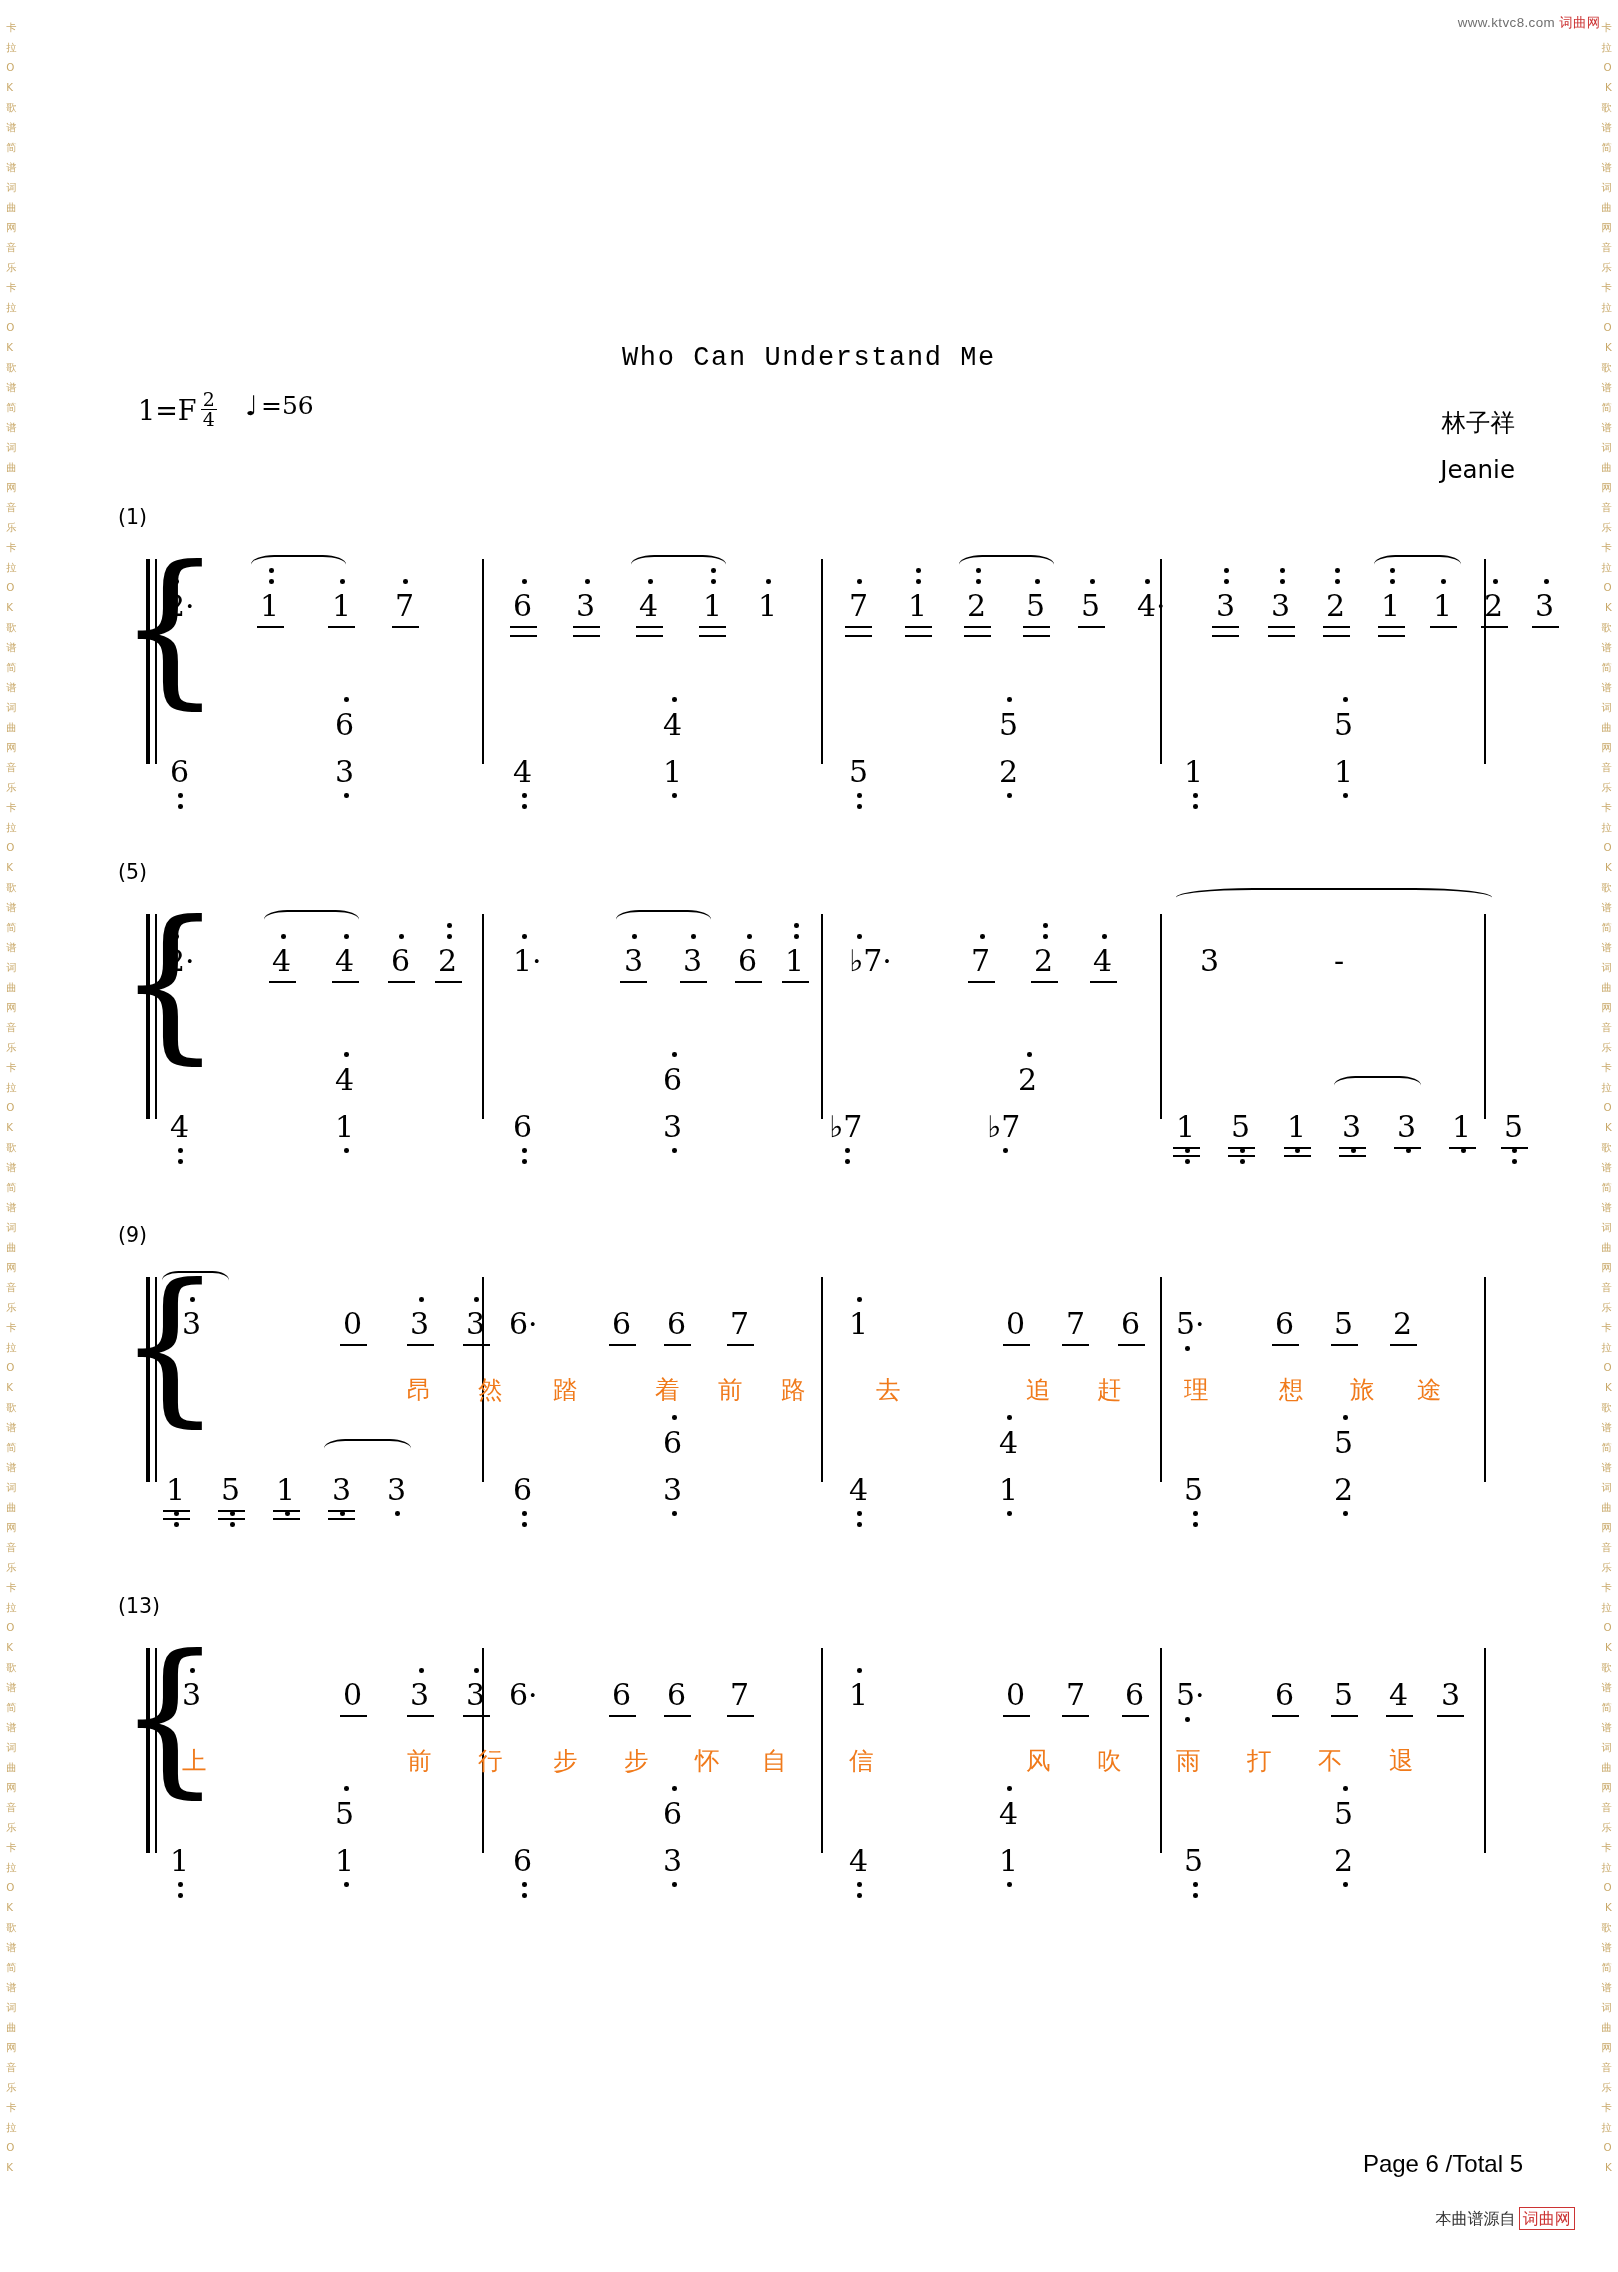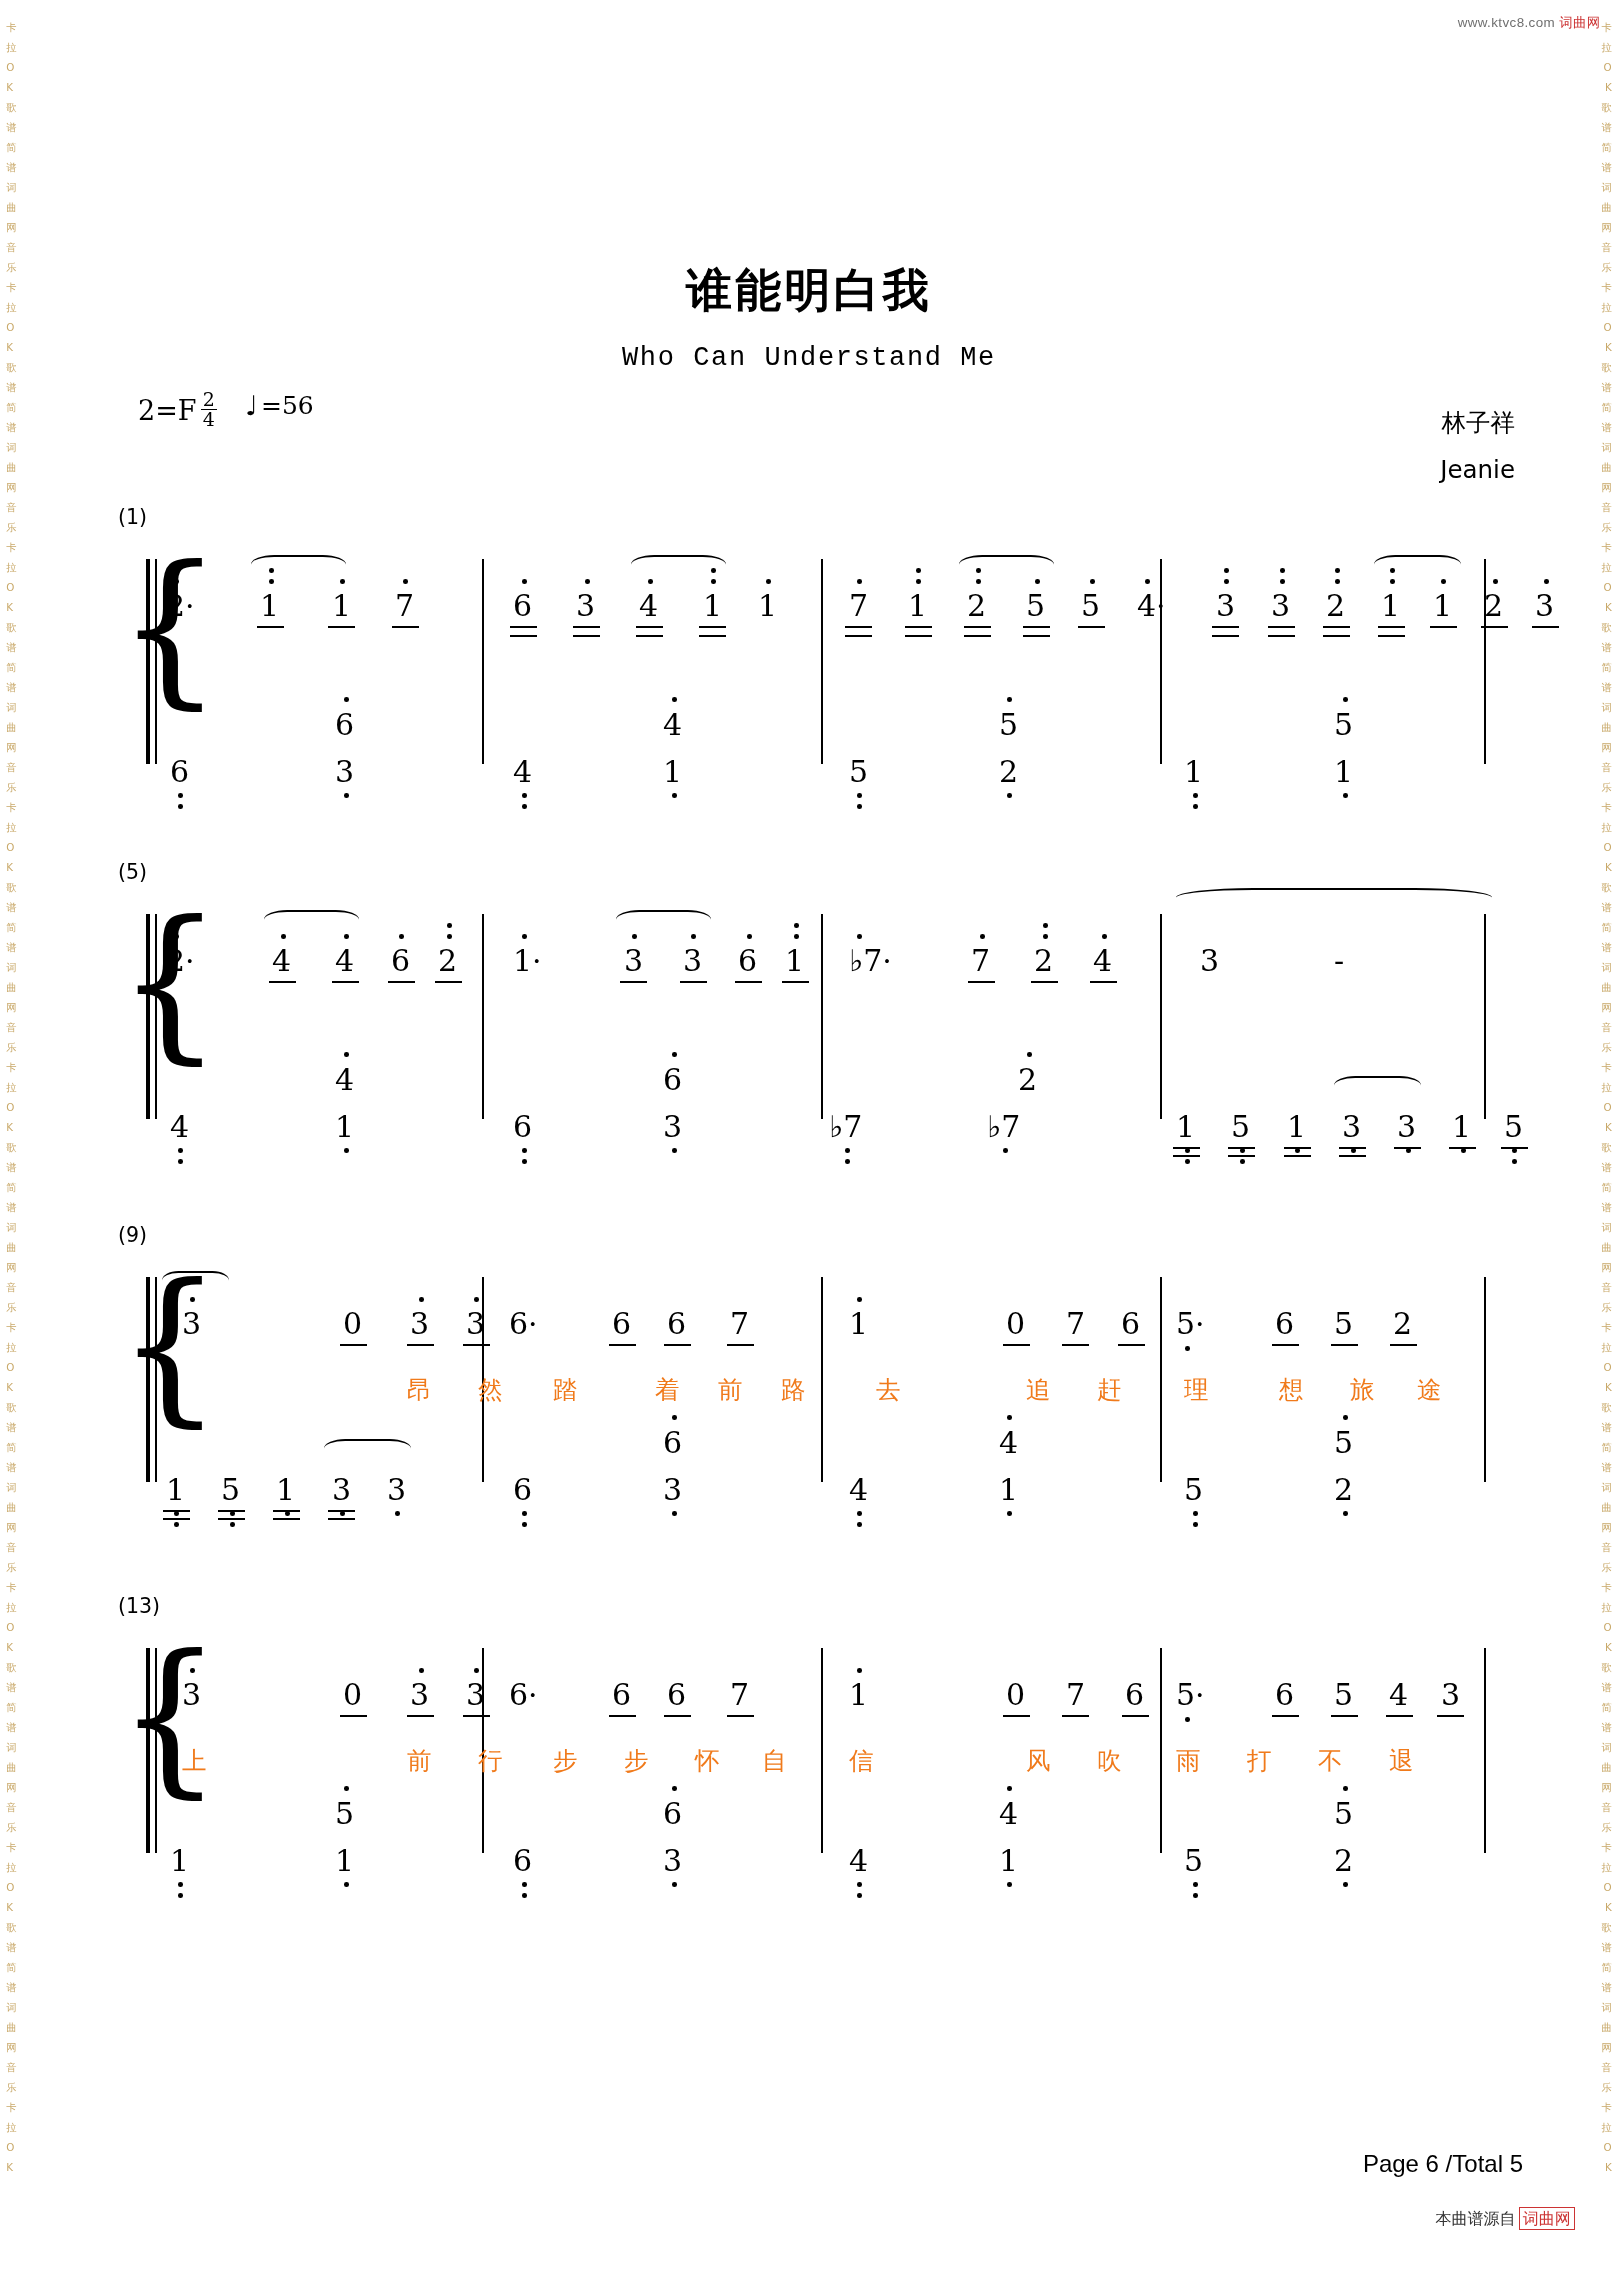--- a/index.html
+++ b/index.html
@@ -53,25 +53,24 @@
 <div class="page">
 
   <div class="edge left" id="edgeL">卡<br>拉<br>O<br>K<br>歌<br>谱<br>简<br>谱<br>词<br>曲<br>网<br>音<br>乐<br>卡<br>拉<br>O<br>K<br>歌<br>谱<br>简<br>谱<br>词<br>曲<br>网<br>音<br>乐<br>卡<br>拉<br>O<br>K<br>歌<br>谱<br>简<br>谱<br>词<br>曲<br>网<br>音<br>乐<br>卡<br>拉<br>O<br>K<br>歌<br>谱<br>简<br>谱<br>词<br>曲<br>网<br>音<br>乐<br>卡<br>拉<br>O<br>K<br>歌<br>谱<br>简<br>谱<br>词<br>曲<br>网<br>音<br>乐<br>卡<br>拉<br>O<br>K<br>歌<br>谱<br>简<br>谱<br>词<br>曲<br>网<br>音<br>乐<br>卡<br>拉<br>O<br>K<br>歌<br>谱<br>简<br>谱<br>词<br>曲<br>网<br>音<br>乐<br>卡<br>拉<br>O<br>K<br>歌<br>谱<br>简<br>谱<br>词<br>曲<br>网<br>音<br>乐<br>卡<br>拉<br>O<br>K<br></div>
   <div class="edge right" id="edgeR">卡<br>拉<br>O<br>K<br>歌<br>谱<br>简<br>谱<br>词<br>曲<br>网<br>音<br>乐<br>卡<br>拉<br>O<br>K<br>歌<br>谱<br>简<br>谱<br>词<br>曲<br>网<br>音<br>乐<br>卡<br>拉<br>O<br>K<br>歌<br>谱<br>简<br>谱<br>词<br>曲<br>网<br>音<br>乐<br>卡<br>拉<br>O<br>K<br>歌<br>谱<br>简<br>谱<br>词<br>曲<br>网<br>音<br>乐<br>卡<br>拉<br>O<br>K<br>歌<br>谱<br>简<br>谱<br>词<br>曲<br>网<br>音<br>乐<br>卡<br>拉<br>O<br>K<br>歌<br>谱<br>简<br>谱<br>词<br>曲<br>网<br>音<br>乐<br>卡<br>拉<br>O<br>K<br>歌<br>谱<br>简<br>谱<br>词<br>曲<br>网<br>音<br>乐<br>卡<br>拉<br>O<br>K<br>歌<br>谱<br>简<br>谱<br>词<br>曲<br>网<br>音<br>乐<br>卡<br>拉<br>O<br>K<br></div>
 
   <div class="watermark">
     <span>www.ktvc8.com</span>
     <span class="red">词曲网</span>
   </div>
 
-  <div class="title">谁能明白我</div>
   <div class="subtitle">Who Can Understand Me</div>
 
   <div class="keysig">
-    <span>2=F</span>
+    <span>1=F</span>
     <span class="frac">
       <span class="num">2</span>
       <span class="den">4</span>
     </span>
   </div>
   <div class="tempo">
     <span class="noteglyph">♩</span>
     <span>=56</span>
   </div>
   <div class="composer">

